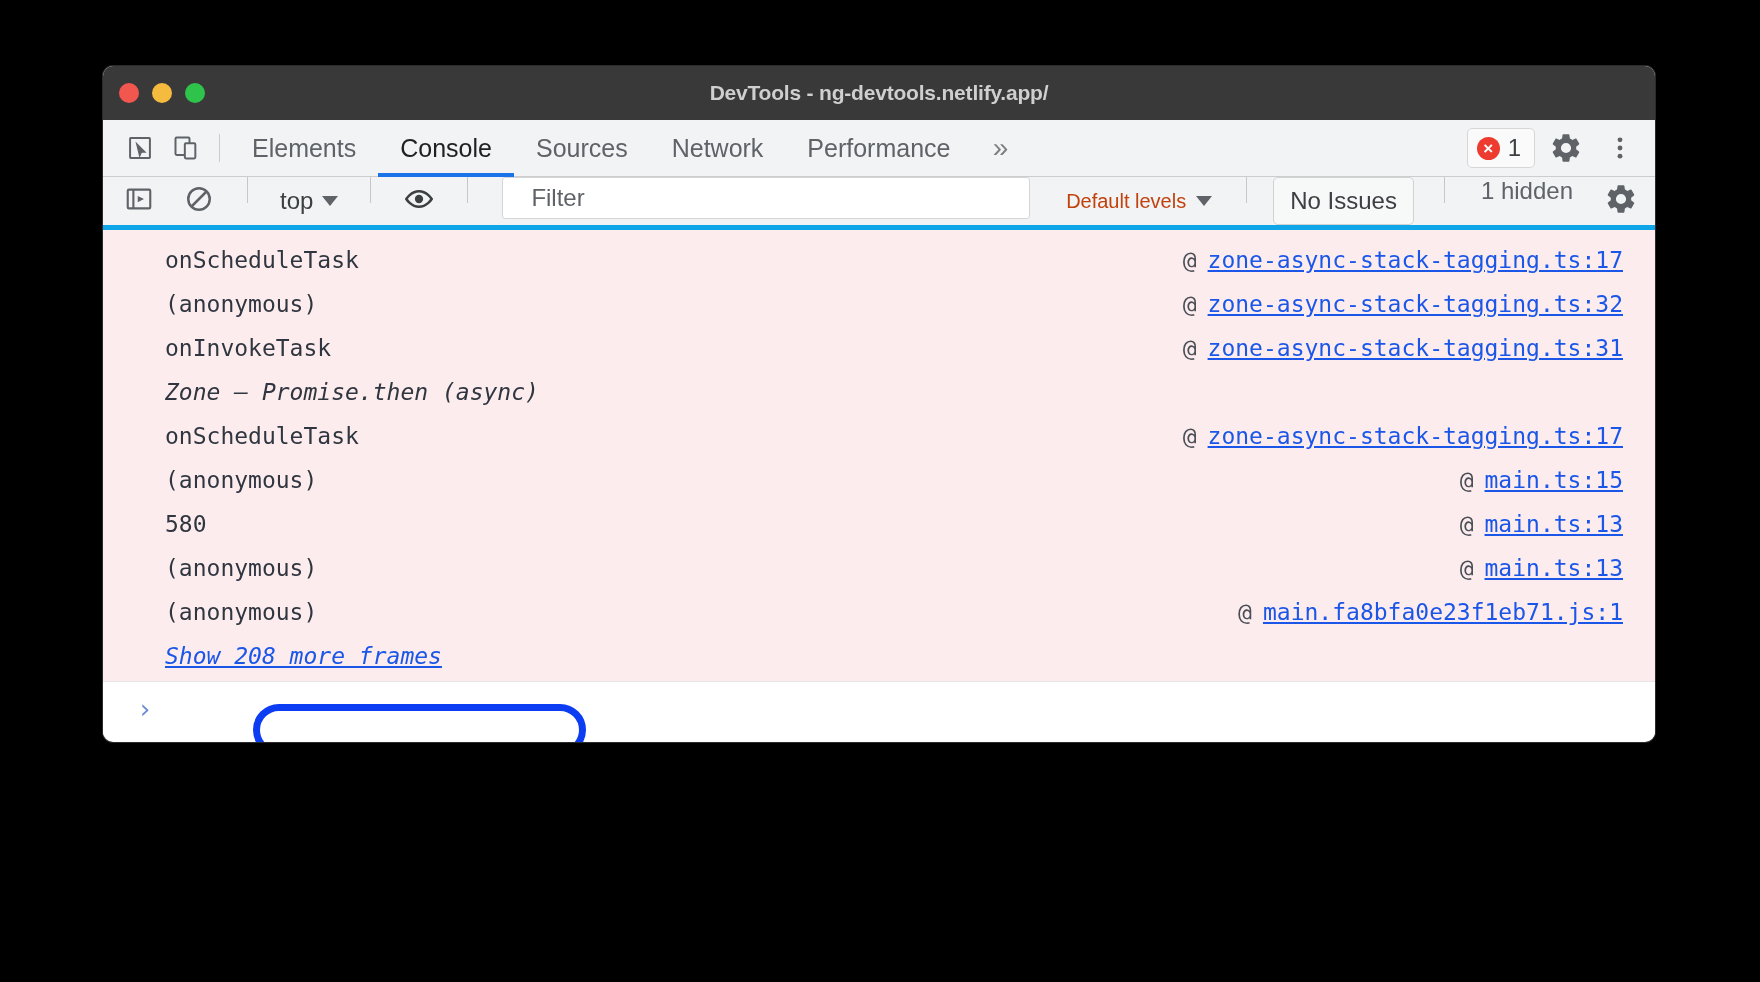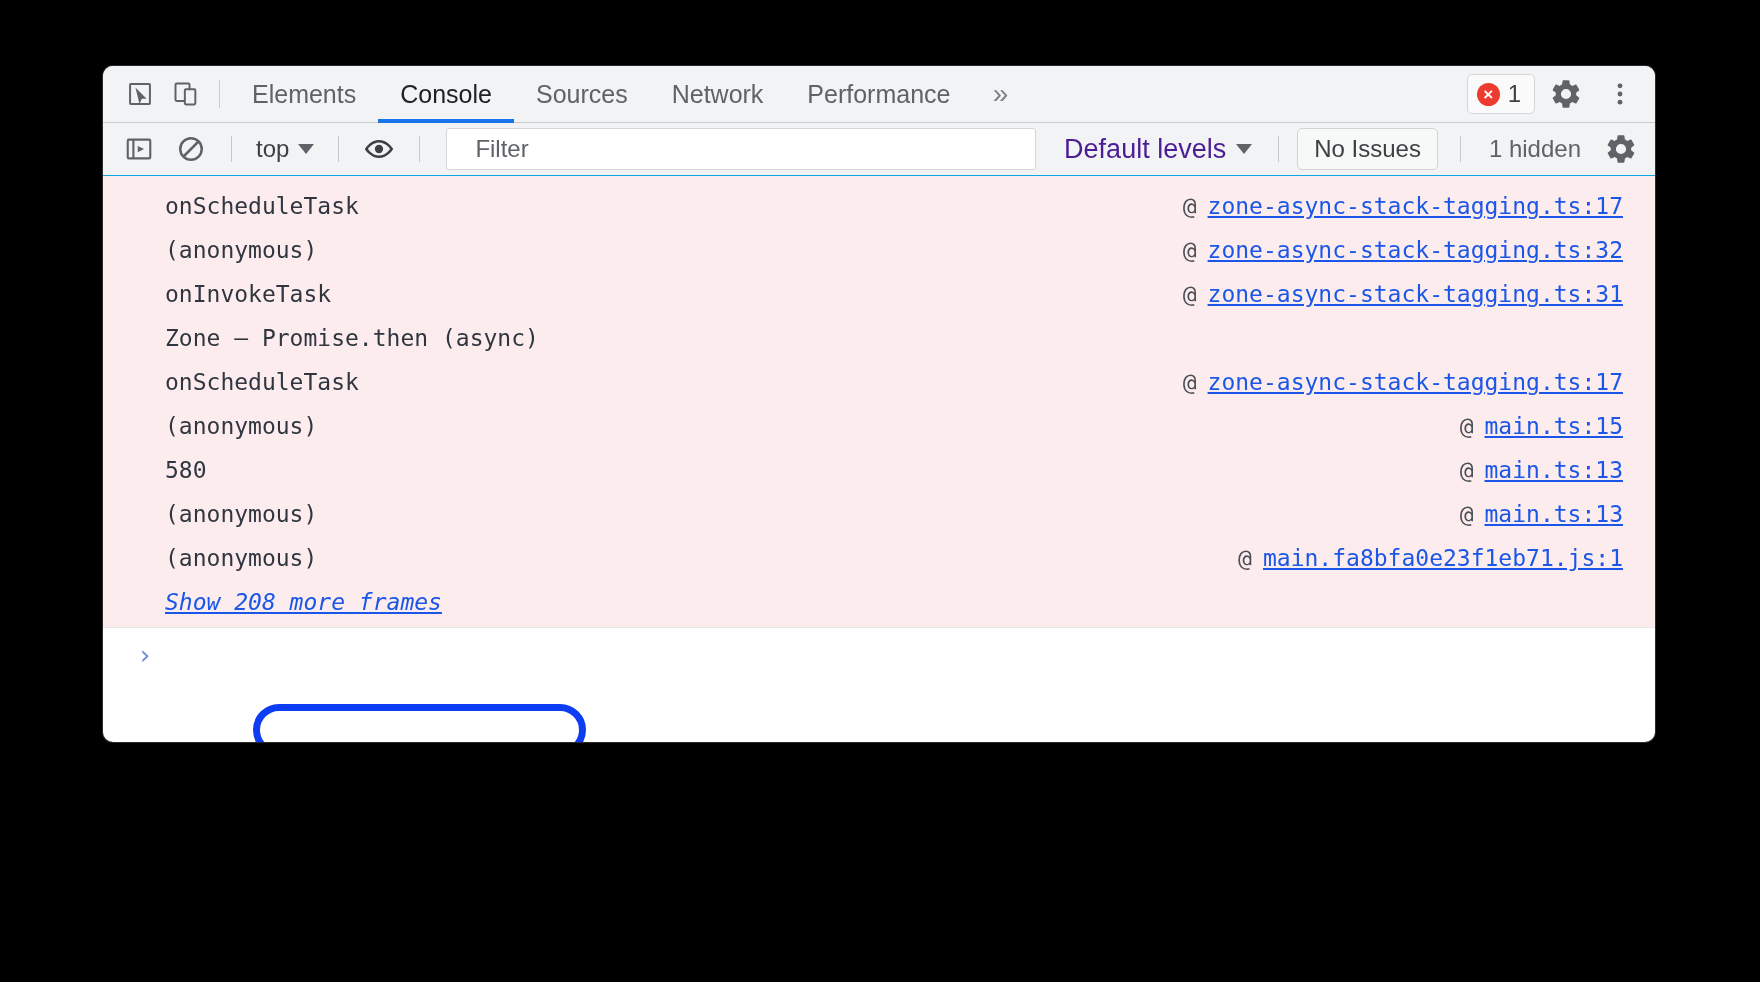--- a/index.html
+++ b/index.html
@@ -119,25 +119,24 @@
   .icon-btn {
     width: 46px; height: 46px;
     display: flex; align-items: center; justify-content: center;
     color: #5f6368;
   }
 
   
   .filterbar {
     height: 53px;
     background: #f1f3f4;
-    border-bottom: 1px solid #0ea5e9;
-    display: flex;
-    align-items: center;
+    border-bottom: 5px solid #0ea5e9;
+    display: flex;
     padding: 0 12px 0 14px;
-    gap: 8px;
+    gap: 16px;
   }
   .fb-icon {
     width: 44px; height: 44px;
     display: flex; align-items: center; justify-content: center;
     color: #5f6368;
     flex: none;
   }
   .fb-sep { width: 1px; height: 26px; background: #c5c7c9; margin: 0 10px; flex: none; }
   .ctx-select {
     display: flex; align-items: center; gap: 9px;
@@ -161,21 +160,21 @@
     font-size: 24px;
     color: #3c4043;
     font-family: "Liberation Sans", sans-serif;
     padding: 0 28px;
     margin: 0 12px 0 8px;
     outline: none;
   }
   .filter-input::placeholder { color: #5f6368; opacity: 1; }
   .levels-select {
     display: flex; align-items: center; gap: 10px;
-    font-size: 27px; color: #4c1d95;
+    font-size: 20px; color: #c2410c;
     padding: 0 8px;
     flex: none;
   }
   .issues-btn {
     border: 1px solid #d0d2d4;
     border-radius: 5px;
     background: #f7f8f8;
     font-size: 24px;
     color: #3c4043;
     padding: 6px 16px;
@@ -206,21 +205,21 @@
     display: flex;
     align-items: center;
     height: 44px;
     padding-left: 62px;
     padding-right: 32px;
     font-family: "DejaVu Sans Mono", monospace;
     font-size: 23px;
     color: #2f3640;
   }
   .stack-fn { white-space: pre; }
-  .stack-fn.italic { }
+  .stack-fn.italic { font-style: italic; }
   .stack-right {
     margin-left: auto;
     display: flex;
     align-items: baseline;
     gap: 11px;
     white-space: pre;
   }
   .at-sign { color: #4a4f57; font-family: "DejaVu Sans Mono", monospace; font-size: 23px; }
   .src-link {
     color: #1a56e8;
@@ -260,20 +259,28 @@
   }
   .prompt-caret { color: #6b8bd6; font-size: 26px; font-family: "DejaVu Sans Mono", monospace; }
 </style>
 </head>
 <body>
 
 <div id="root">
 
   <div class="window">
 
+    <div class="titlebar">
+      <div class="traffic">
+        <div class="dot red"></div>
+        <div class="dot yellow"></div>
+        <div class="dot green"></div>
+      </div>
+      <div class="title-text">DevTools - ng-devtools.netlify.app/</div>
+    </div>
 
     <div class="tabbar">
       <div class="tb-icon-btn">
         <svg width="28" height="28" viewBox="0 0 24 24" fill="none" stroke="#5f6368" stroke-width="1.7">
           <path d="M3 3h8M3 3v8M3 3l0 0" stroke="none"></path>
           <path d="M3.5 3.5h7M3.5 3.5v7M3.5 20.5h7M3.5 20.5v-7M20.5 3.5h-7" stroke="none"></path>
           <rect x="3.5" y="3.5" width="17" height="17" rx="0.5"></rect>
           <path d="M9 8l7.5 7.5h-3.2l-1.6 3.6z" fill="#5f6368" stroke="#5f6368" stroke-width="1"></path>
         </svg>
       </div>

